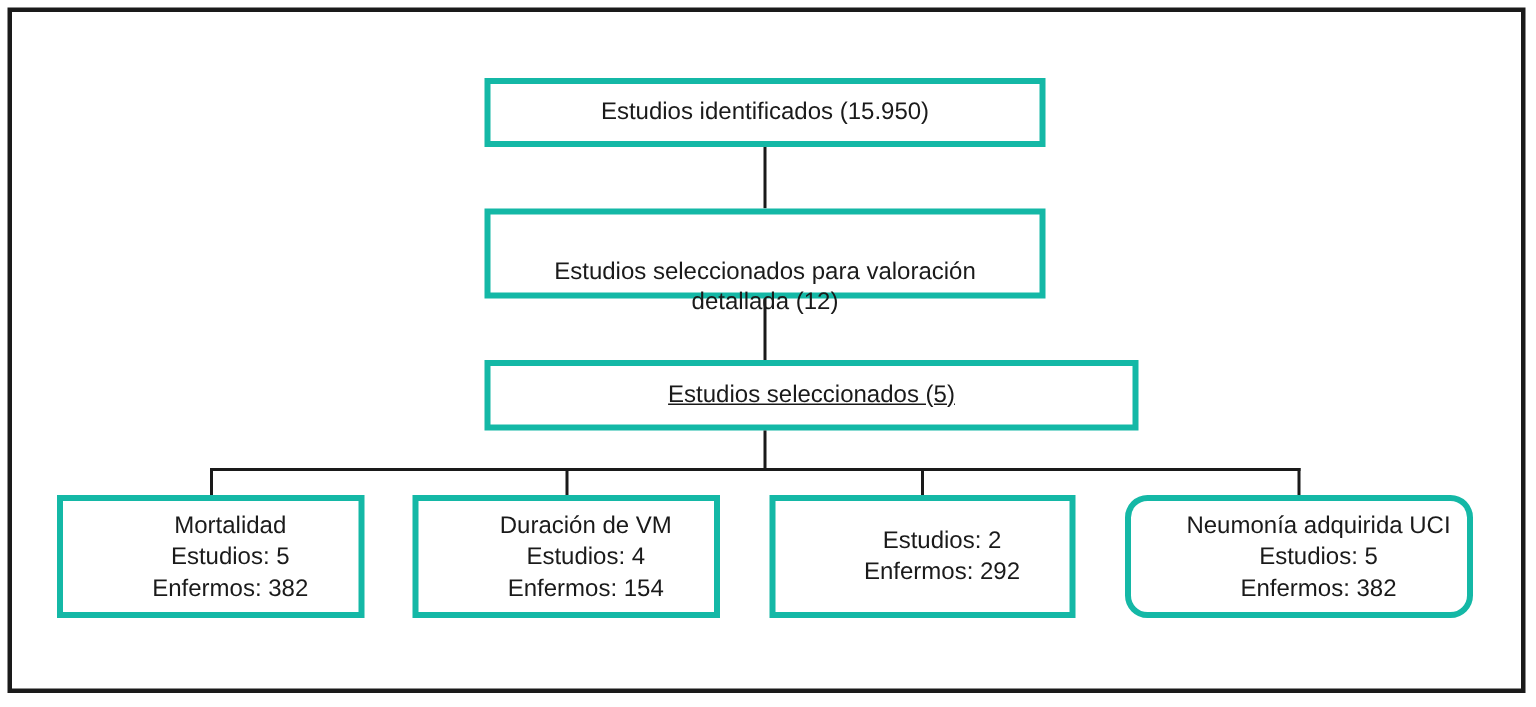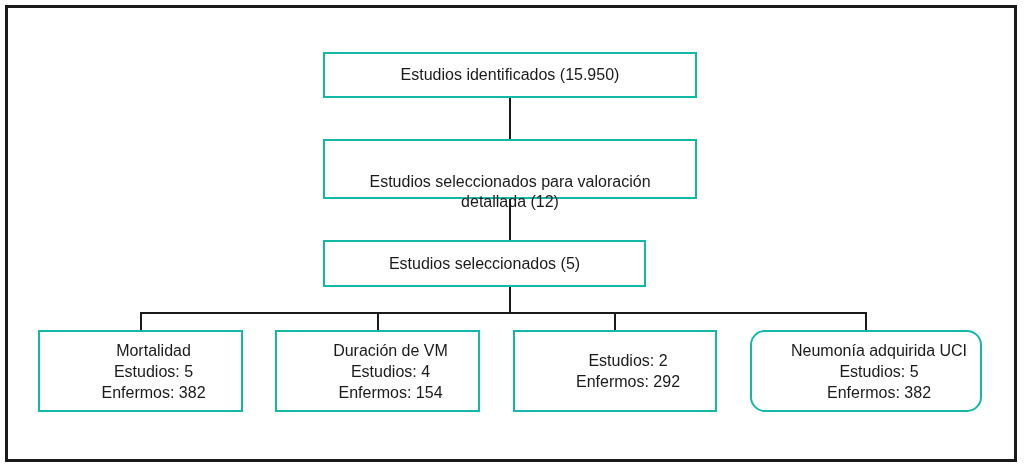--- a/index.html
+++ b/index.html
@@ -20,35 +20,35 @@
     position: absolute;
     left: 5px;
     top: 5px;
     width: 1012px;
     height: 457px;
     border: 3px solid #1a1a1a;
     box-sizing: border-box;
   }
   .box {
     position: absolute;
-    border: 2px solid #14b8a6;
+    border: 4px solid #14b8a6;
     box-sizing: border-box;
     background: #ffffff;
     display: flex;
     flex-direction: column;
     align-items: center;
     justify-content: center;
     text-align: center;
     font-size: 16px;
     line-height: 20px;
   }
   .box-identified  { left: 323px; top: 52px;  width: 374px; height: 46px; }
   .box-detailed    { left: 323px; top: 139px; width: 374px; height: 60px; }
   .box-detailed span { display: inline-block; max-width: 320px; margin-top: 46px; }
-  .box-selected    { left: 323px; top: 240px; width: 323px; height: 47px; }
+  .box-selected    { left: 323px; top: 240px; width: 436px; height: 47px; text-decoration: underline; }
   .box-outcome     { top: 330px; height: 82px; line-height: 21px; padding-left: 26px; }
   .box-outcome-0   { left: 38px;  width: 205px; }
   .box-outcome-1   { left: 275px; width: 205px; }
   .box-outcome-2   { left: 513px; width: 204px; }
   .box-outcome-3   { left: 750px; width: 232px; border-radius: 15px; }
   .vline {
     position: absolute;
     width: 2px;
     background: #1a1a1a;
   }

